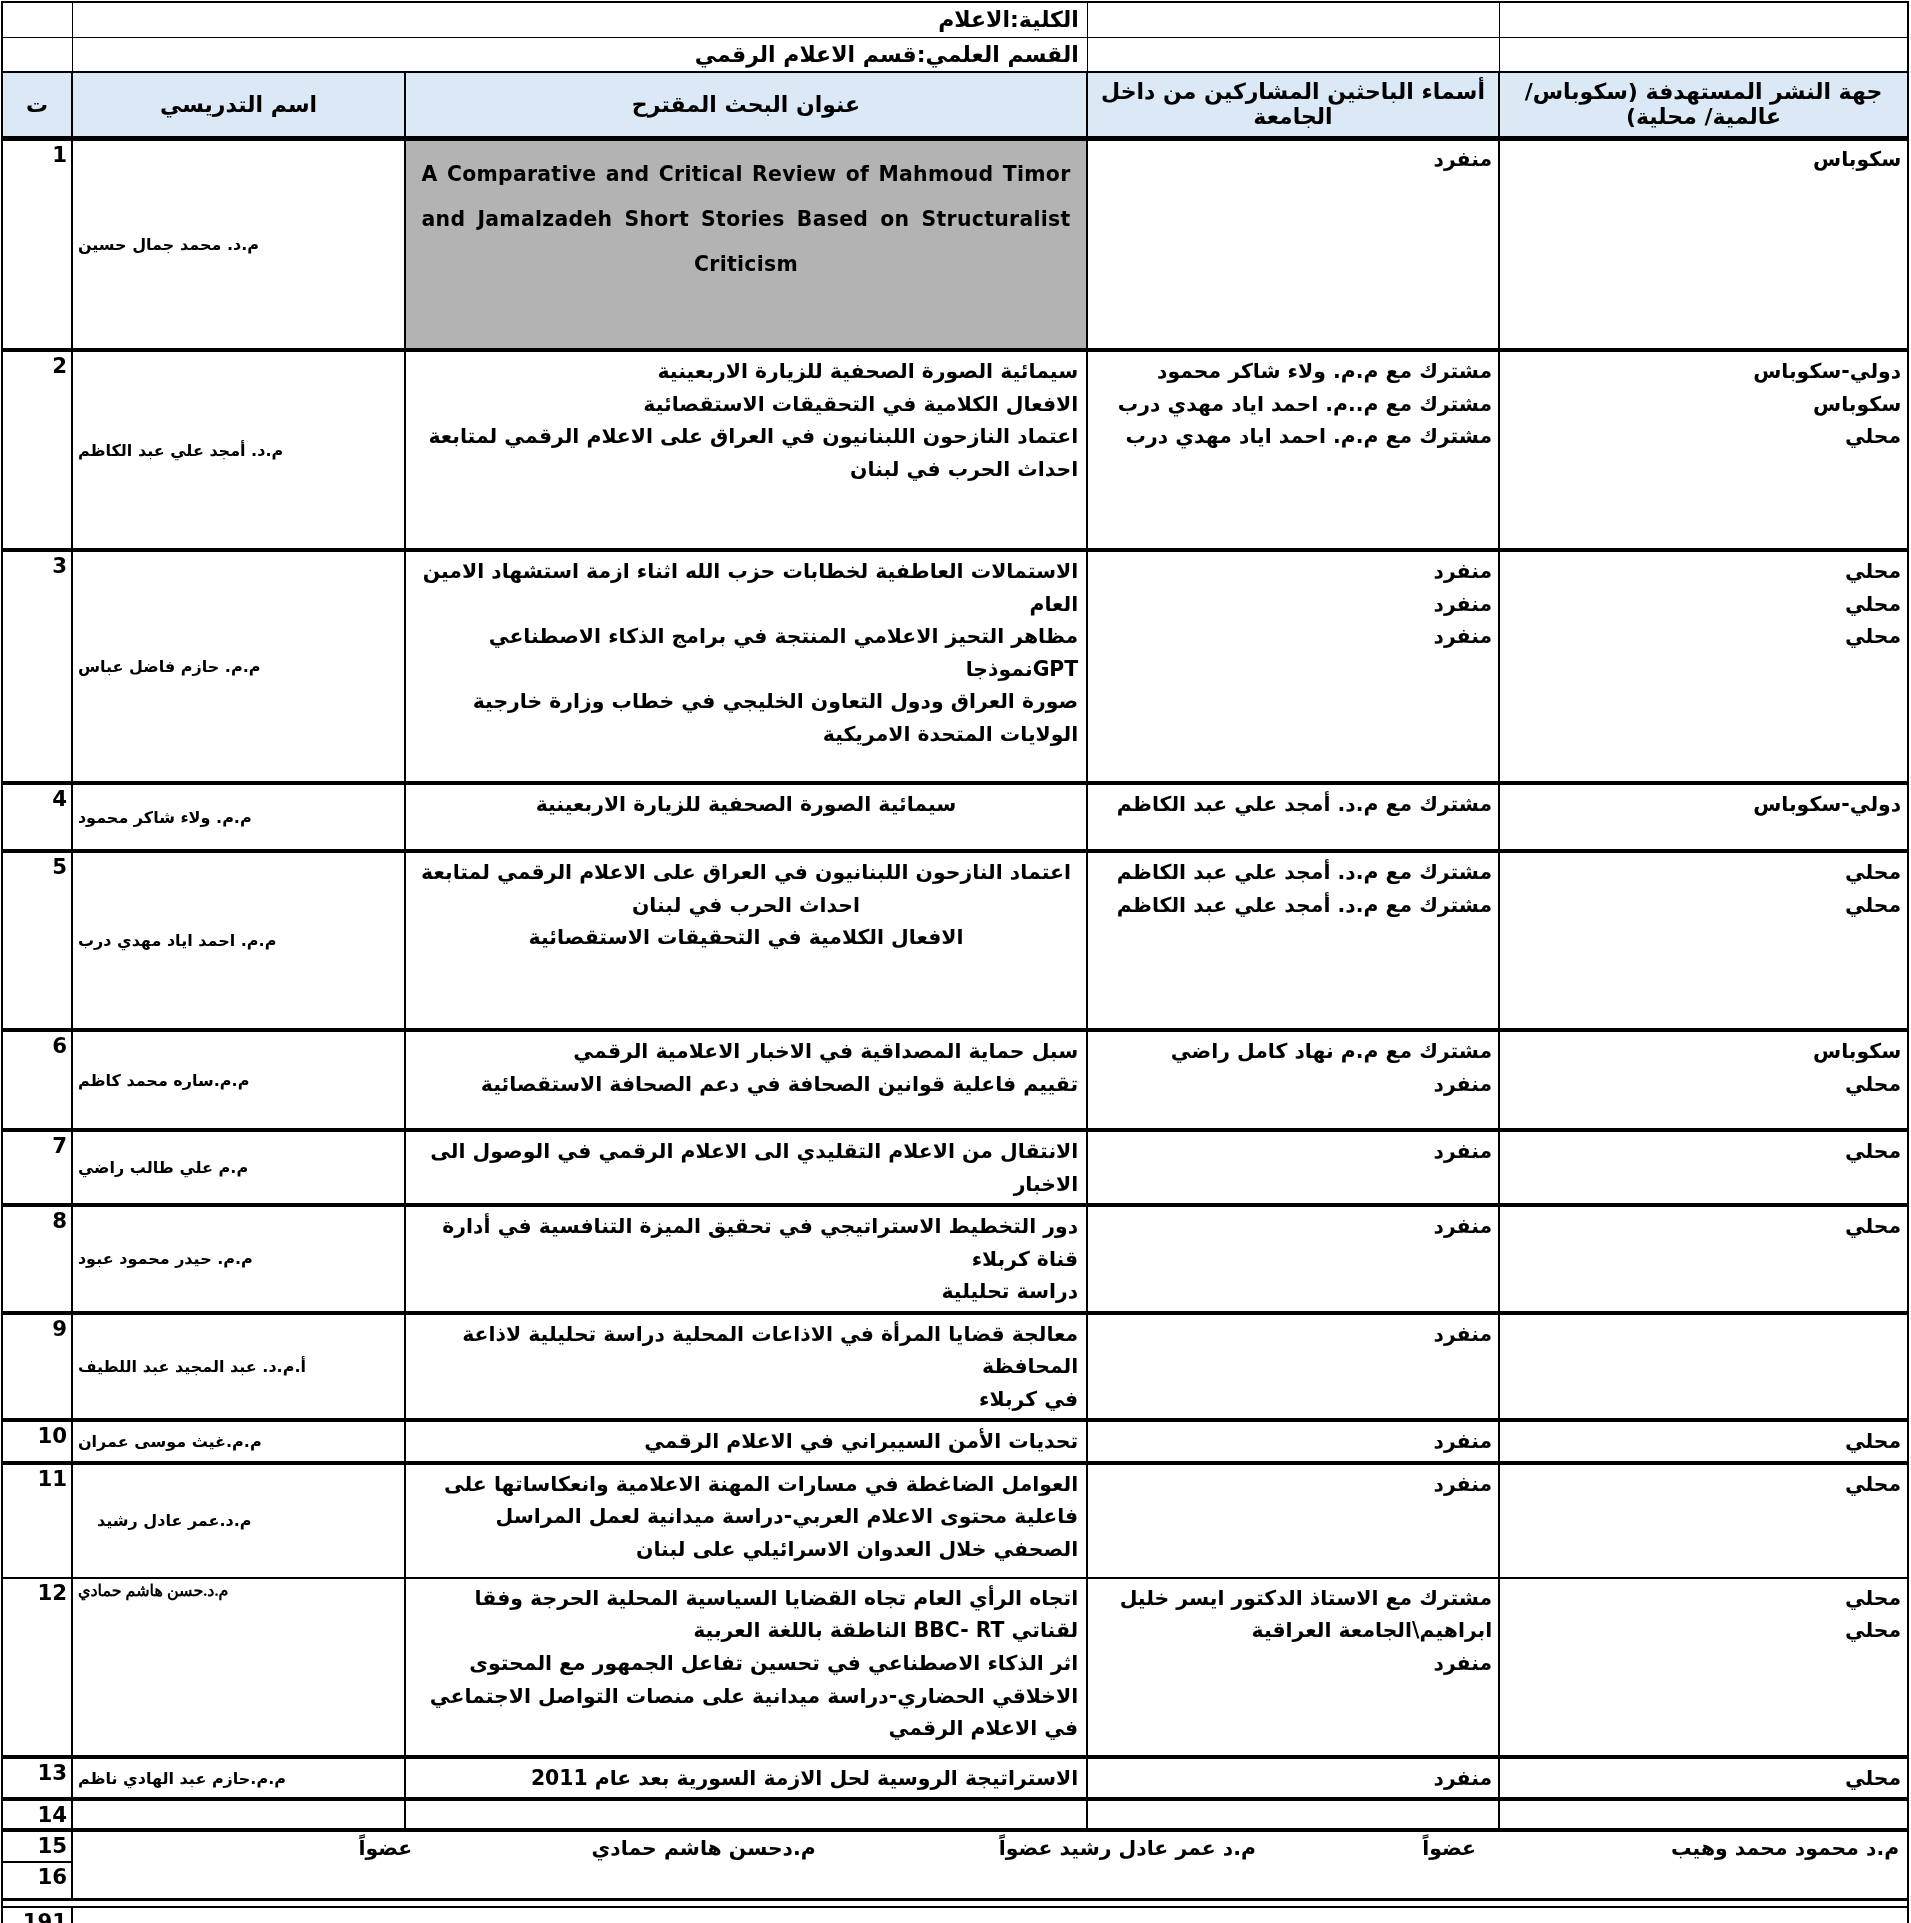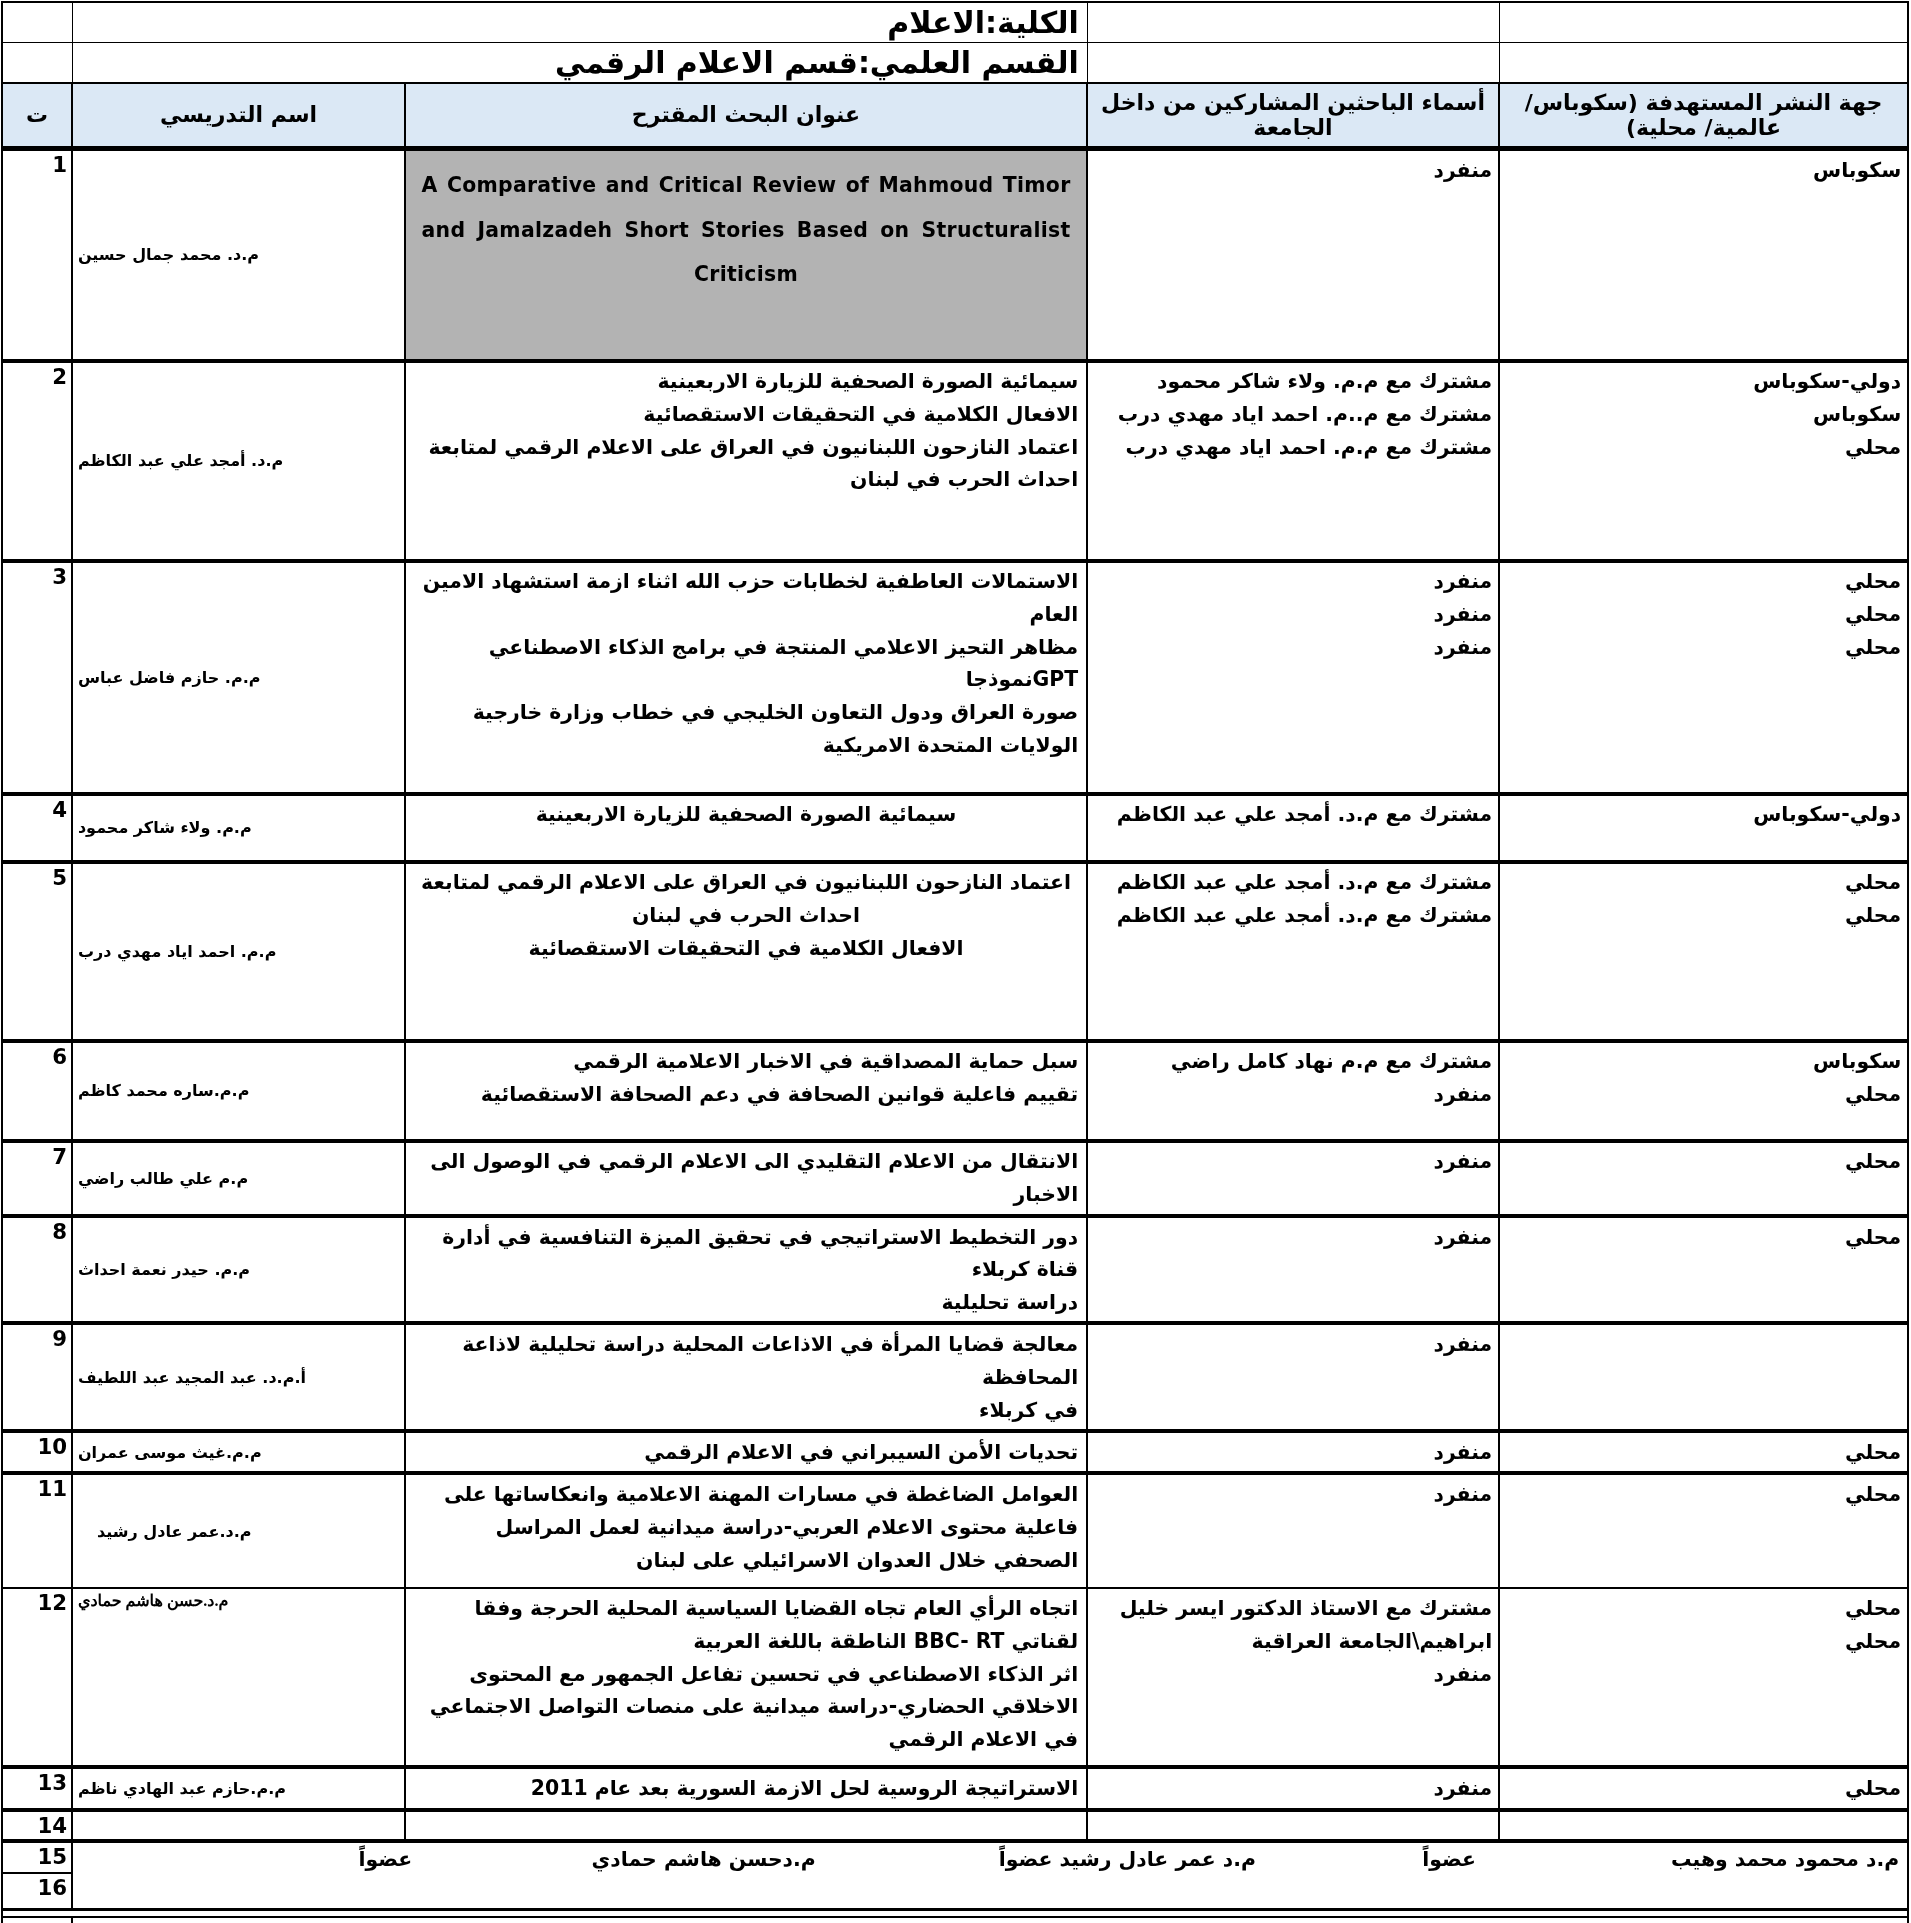--- a/index.html
+++ b/index.html
@@ -16,21 +16,21 @@
   td.vt{vertical-align:top;font-family:Liberation Serif, serif;}
   
   td.eng{background:#b3b3b3;direction:ltr;text-align:justify;text-align-last:center;
          font-size:20.4px;line-height:2.2;padding:11.6px 15.5px;letter-spacing:0.3px;margin-left:12px;}
   
   .lh22{line-height:2.2;} .lh27{line-height:2.7;} .lh29{line-height:2.9;}
   .lh20{line-height:2.0;} .lh18{line-height:1.8;} .lh23{line-height:2.3;}
   .lh15{line-height:1.5;}
   
   tr.pre td{border-width:1.9px;}
-  tr.pre td.lbl{direction:rtl;text-align:right;font-size:30px;padding:1.9px 7.8px;vertical-align:middle;}
+  tr.pre td.lbl{direction:rtl;text-align:right;font-size:22px;padding:1.9px 7.8px;vertical-align:middle;}
   
   tr.head td{background:#dbe8f5;text-align:center;vertical-align:middle;direction:rtl;
              font-size:22px;border-bottom-width:5.8px;padding:3.9px 5.8px;}
   
   tr.data td{border-bottom-width:4.9px;}
   tr.thin td{border-bottom-width:2.9px;padding-left:24px;}
   
   tr.r15 td.no{border-bottom-width:1.9px;}
   td.sig{position:relative;direction:rtl;font-size:20.4px;padding:0;}
   td.sig span{position:absolute;top:3.9px;white-space:nowrap;}
@@ -188,21 +188,21 @@
     <td class="res">
           <div>منفرد</div>
         </td>
     <td class="ven">
           <div>محلي</div>
         </td>
   </tr>
 
   <tr class="data" style="height:73px">
     <td class="no">8</td>
-    <td class="teacher">م.م. حيدر  نعمة احداث</td>
+    <td class="teacher">م.م. حيدر  محمود عبود</td>
     <td class="ttl">
           <div>دور التخطيط الاستراتيجي في تحقيق الميزة التنافسية في أدارة قناة كربلاء</div>
           <div>دراسة تحليلية</div>
         </td>
     <td class="res">
           <div>منفرد</div>
         </td>
     <td class="ven">
           <div>محلي</div>
         </td>

